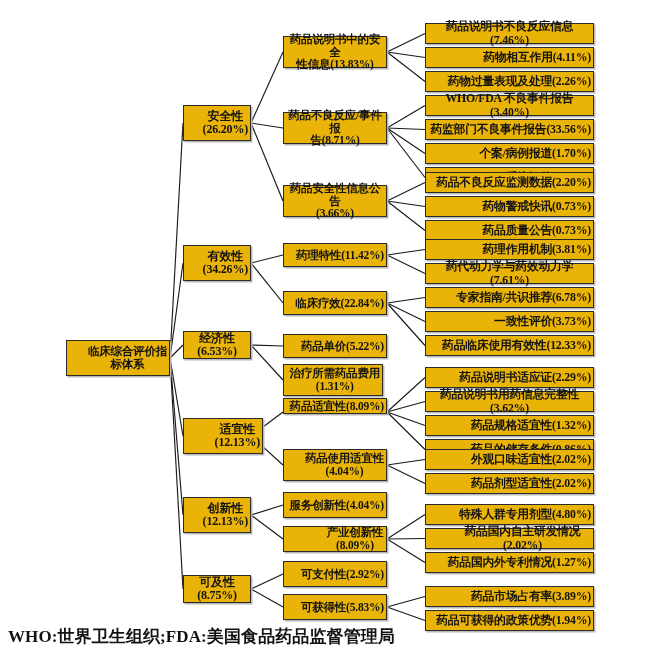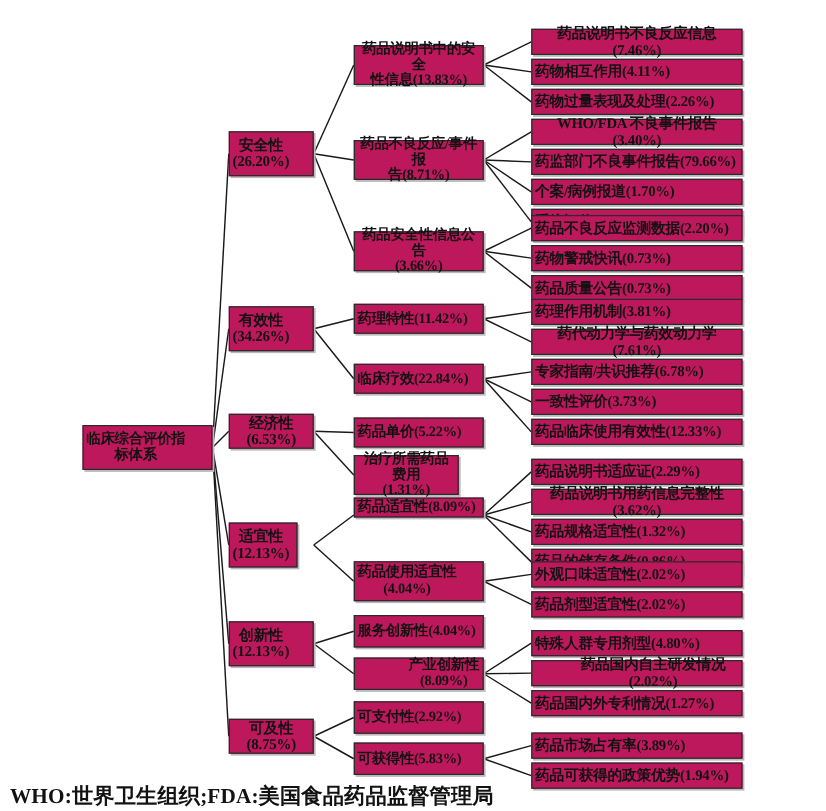--- a/index.html
+++ b/index.html
@@ -30,26 +30,26 @@
   }
   svg.edge-layer line,
   svg.edge-layer polyline {
     stroke: #1a1a1a;
     stroke-width: 1.15;
     fill: none;
   }
   .node {
     position: absolute;
     box-sizing: border-box;
-    background: #be185d;
+    background: #eab308;
     border: 1.4px solid #2b2b2b;
     box-shadow: 1.5px 1.5px 0 0 #b9b9b9;
     display: flex;
     align-items: center;
-    justify-content: flex-start;
+    justify-content: flex-end;
     text-align: center;
     line-height: 1.12;
     font-weight: 700;
     letter-spacing: -0.2px;
     color: #121212;
     z-index: 2;
   }
   .node .lbl {
     display: block;
     padding: 0 2px;
@@ -130,21 +130,21 @@
         <span class="lbl">安全性
 (26.20%)</span>
       </div>
       <div class="node lvl1" style="left: 183px; top: 245px; width: 68px; height: 36px;">
         <span class="lbl">有效性
 (34.26%)</span>
       </div>
       <div class="node lvl1" style="left: 183px; top: 331px; width: 68px; height: 28px;">
         <span class="lbl">经济性(6.53%)</span>
       </div>
-      <div class="node lvl1" style="left: 183px; top: 418px; width: 55px; height: 36px;">
+      <div class="node lvl1" style="left: 183px; top: 418px; width: 80px; height: 36px;">
         <span class="lbl">适宜性
 (12.13%)</span>
       </div>
       <div class="node lvl1" style="left: 183px; top: 497px; width: 68px; height: 36px;">
         <span class="lbl">创新性
 (12.13%)</span>
       </div>
       <div class="node lvl1" style="left: 183px; top: 575px; width: 68px; height: 28px;">
         <span class="lbl">可及性(8.75%)</span>
       </div>
@@ -162,21 +162,21 @@
       </div>
       <div class="node lvl2" style="left: 283px; top: 243px; width: 104px; height: 24px;">
         <span class="lbl">药理特性(11.42%)</span>
       </div>
       <div class="node lvl2" style="left: 283px; top: 291px; width: 104px; height: 24px;">
         <span class="lbl">临床疗效(22.84%)</span>
       </div>
       <div class="node lvl2" style="left: 283px; top: 334px; width: 104px; height: 24px;">
         <span class="lbl">药品单价(5.22%)</span>
       </div>
-      <div class="node lvl2" style="left: 283px; top: 364px; width: 84px; height: 32px;">
+      <div class="node lvl2" style="left: 283px; top: 364px; width: 100px; height: 32px;">
         <span class="lbl">治疗所需药品费用
 (1.31%)</span>
       </div>
       <div class="node lvl2" style="left: 283px; top: 398px; width: 104px; height: 16px;">
         <span class="lbl">药品适宜性(8.09%)</span>
       </div>
       <div class="node lvl2" style="left: 283px; top: 449px; width: 104px; height: 32px;">
         <span class="lbl">药品使用适宜性
 (4.04%)</span>
       </div>
@@ -198,21 +198,21 @@
       <div class="node lvl3" style="left: 425px; top: 47px; width: 169px; height: 21px;">
         <span class="lbl">药物相互作用(4.11%)</span>
       </div>
       <div class="node lvl3" style="left: 425px; top: 71px; width: 169px; height: 21px;">
         <span class="lbl">药物过量表现及处理(2.26%)</span>
       </div>
       <div class="node lvl3" style="left: 425px; top: 95px; width: 169px; height: 21px;">
         <span class="lbl">WHO/FDA 不良事件报告(3.40%)</span>
       </div>
       <div class="node lvl3" style="left: 425px; top: 119px; width: 169px; height: 21px;">
-        <span class="lbl">药监部门不良事件报告(79.66%)</span>
+        <span class="lbl">药监部门不良事件报告(33.56%)</span>
       </div>
       <div class="node lvl3" style="left: 425px; top: 143px; width: 169px; height: 21px;">
         <span class="lbl">个案/病例报道(1.70%)</span>
       </div>
       <div class="node lvl3" style="left: 425px; top: 167px; width: 169px; height: 21px;">
         <span class="lbl">系统评价(1.20%)</span>
       </div>
       <div class="node lvl3" style="left: 425px; top: 172px; width: 169px; height: 21px;">
         <span class="lbl">药品不良反应监测数据(2.20%)</span>
       </div>

